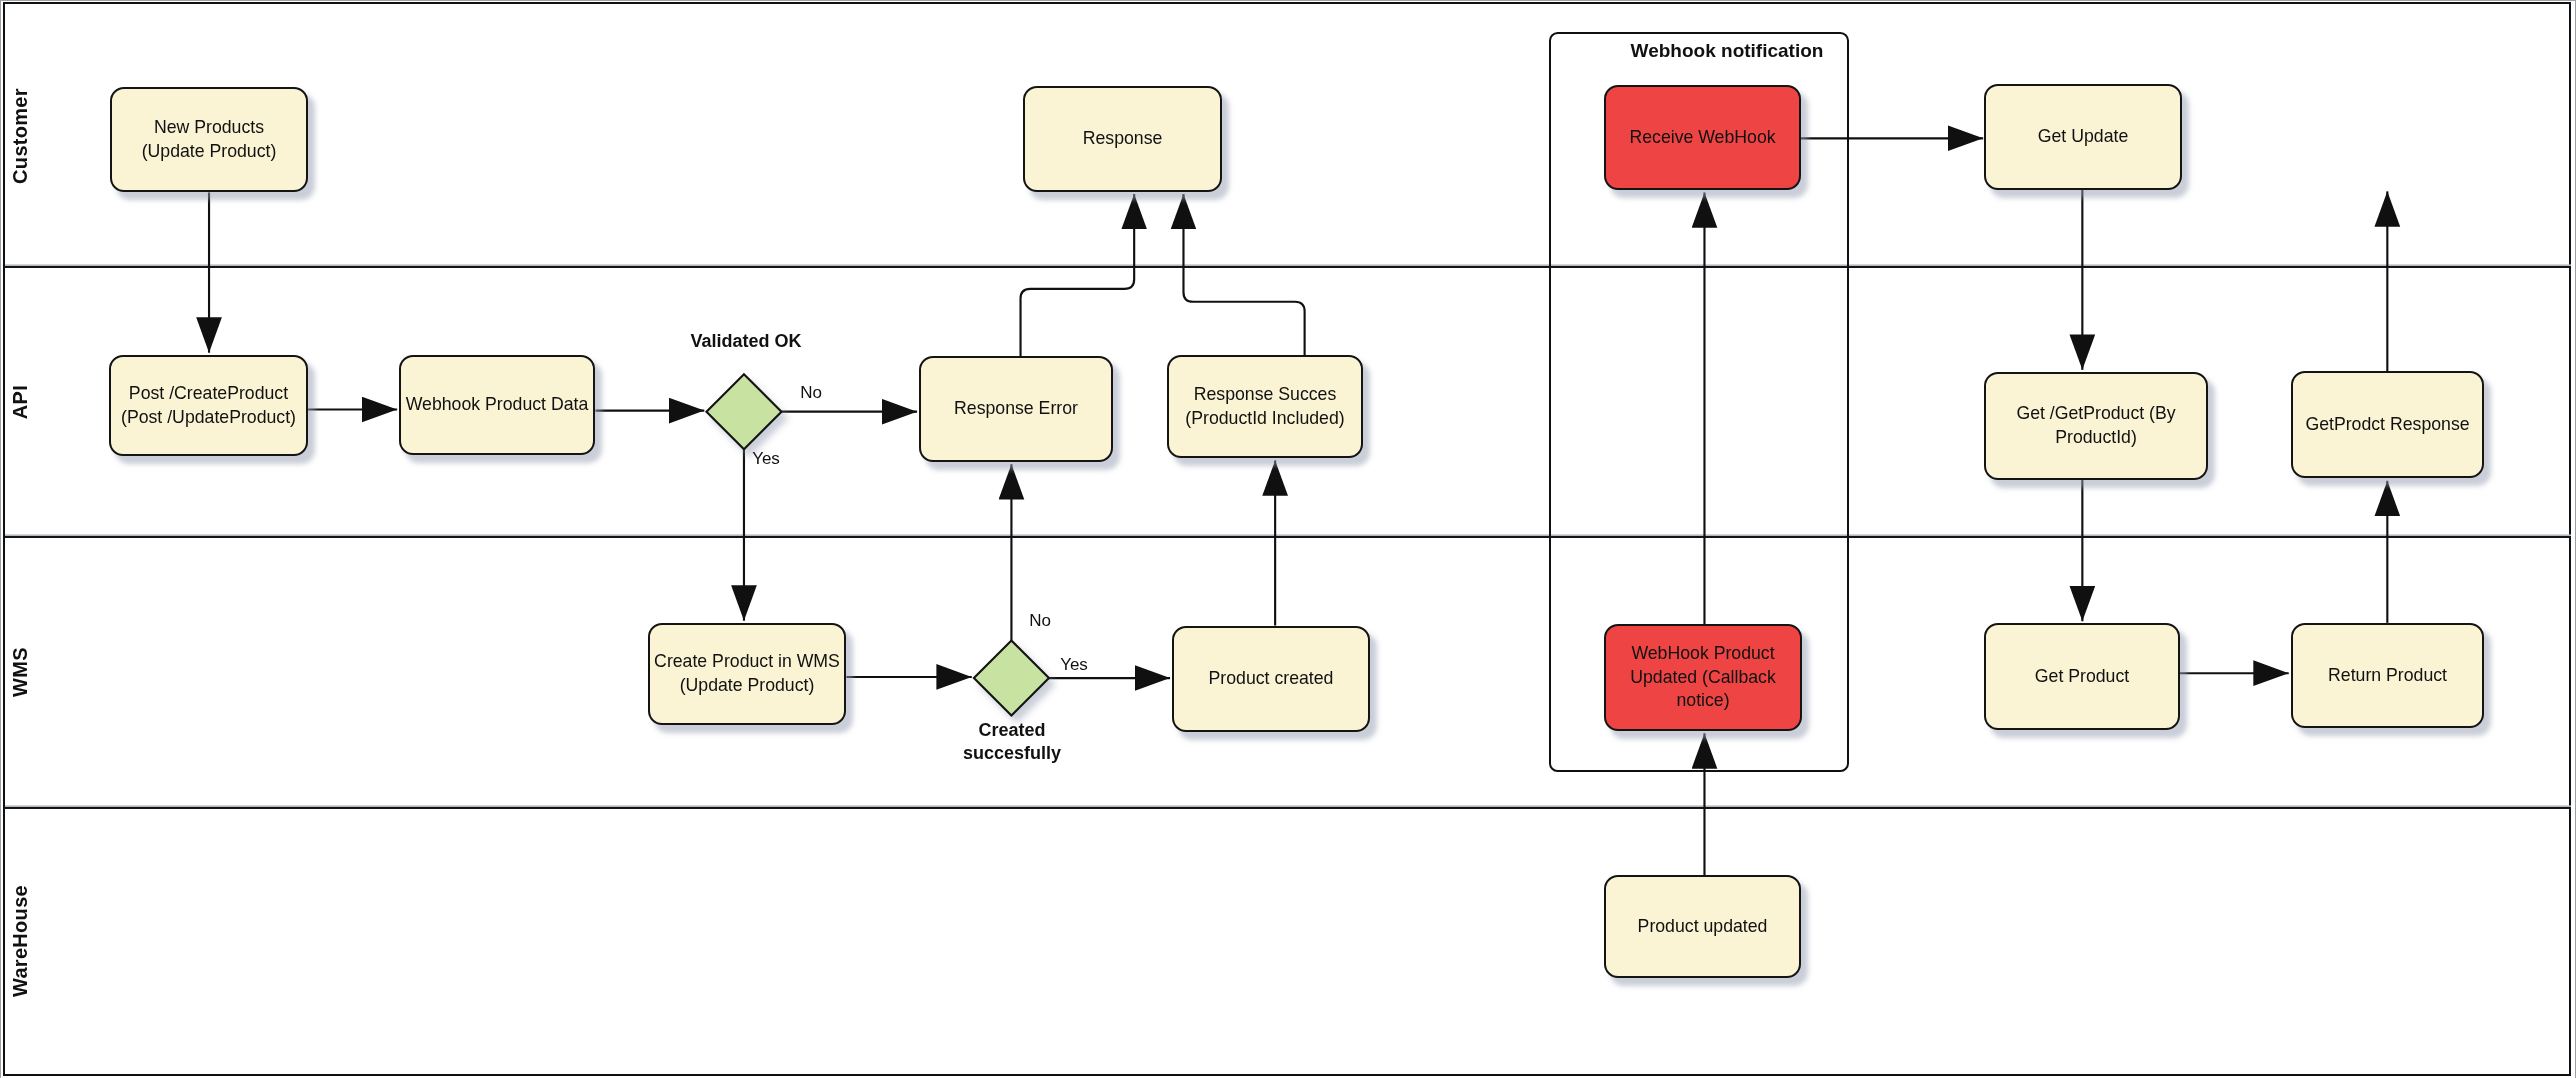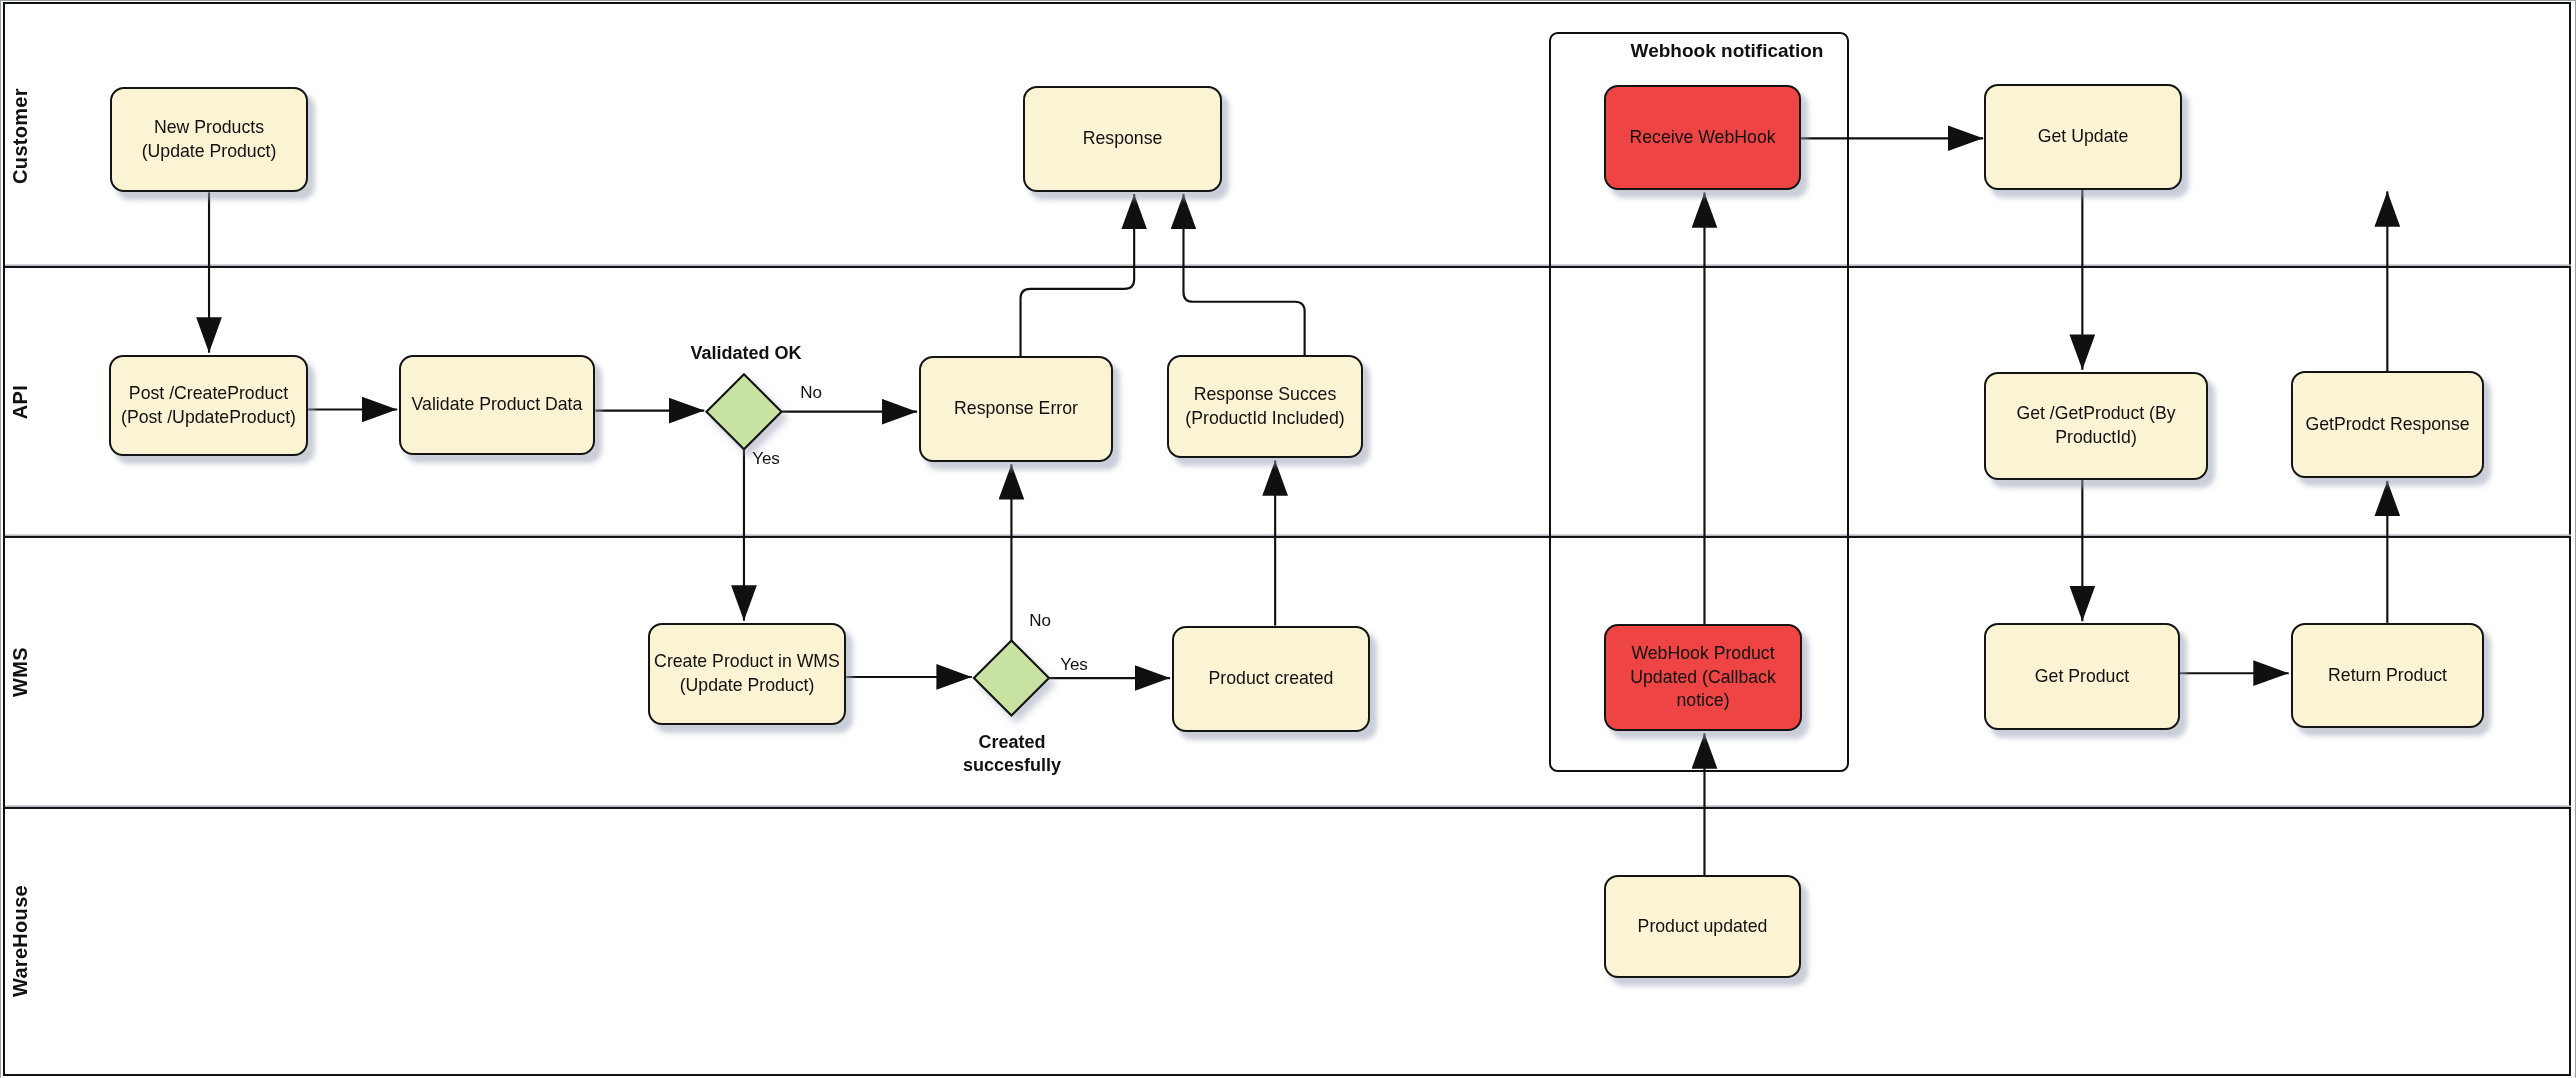--- a/index.html
+++ b/index.html
@@ -10,21 +10,21 @@
   .lane-label{position:absolute;transform:translate(-50%,-50%) rotate(-90deg);font-size:20px;font-weight:bold;white-space:nowrap;letter-spacing:0.3px;}
   .node{position:absolute;box-sizing:border-box;border:2.1px solid #141414;border-radius:14px;
         display:flex;align-items:center;justify-content:center;text-align:center;
         font-size:17.7px;line-height:1.33;white-space:pre-line;
         box-shadow:6.4px 7.5px 4.8px rgba(150,158,178,.50);}
   .task{background:#FAF3D4;}
   .event{background:#ef4444;}
   .group-box{position:absolute;box-sizing:border-box;border:2.1px solid #101010;border-radius:8.6px;background:transparent;}
   .group-title{position:absolute;width:100%;top:6.4px;text-align:center;font-size:19px;font-weight:bold;padding-left:28px;}
   .edge-label{position:absolute;transform:translate(-50%,-50%);font-size:17px;white-space:pre-line;text-align:center;line-height:1.3;}
-  .edge-label.bold{font-weight:bold;font-size:18px;margin-top:12px;}
+  .edge-label.bold{font-weight:bold;font-size:18px;}
   svg.wires{position:absolute;left:0;top:0;z-index:1;}
   .node,.group-box{z-index:2;}
   .group-box{z-index:1;}
   .edge-label,.lane-label{z-index:3;}
   .edge{fill:none;stroke:#101010;stroke-width:4;}
   .gw{fill:#C8E2A2;stroke:#141414;stroke-width:4;filter:drop-shadow(10px 12px 7px rgba(150,158,178,.5));}
 </style>
 </head>
 <body>
 
@@ -75,21 +75,21 @@
   </div>
 
   <div class="node task" style="left:110px;top:87px;width:198px;height:105px">New Products
 (Update Product)</div>
   <div class="node task" style="left:1023px;top:86px;width:199px;height:106px">Response</div>
   <div class="node event" style="left:1604px;top:85px;width:197px;height:105px">Receive WebHook</div>
   <div class="node task" style="left:1984px;top:84px;width:198px;height:106px">Get Update</div>
 
   <div class="node task" style="left:109px;top:355px;width:199px;height:101px">Post /CreateProduct
 (Post /UpdateProduct)</div>
-  <div class="node task" style="left:399px;top:355px;width:196px;height:100px">Validate Product Data</div>
+  <div class="node task" style="left:399px;top:355px;width:196px;height:100px">Webhook Product Data</div>
   <div class="node task" style="left:919px;top:356px;width:194px;height:106px">Response Error</div>
   <div class="node task" style="left:1167px;top:355px;width:196px;height:103px">Response Succes
 (ProductId Included)</div>
   <div class="node task" style="left:1984px;top:372px;width:224px;height:108px">Get /GetProduct (By
 ProductId)</div>
   <div class="node task" style="left:2291px;top:371px;width:193px;height:107px">GetProdct Response</div>
 
   <div class="node task" style="left:648px;top:623px;width:198px;height:102px">Create Product in WMS
 (Update Product)</div>
   <div class="node task" style="left:1172px;top:626px;width:198px;height:106px">Product created</div>

